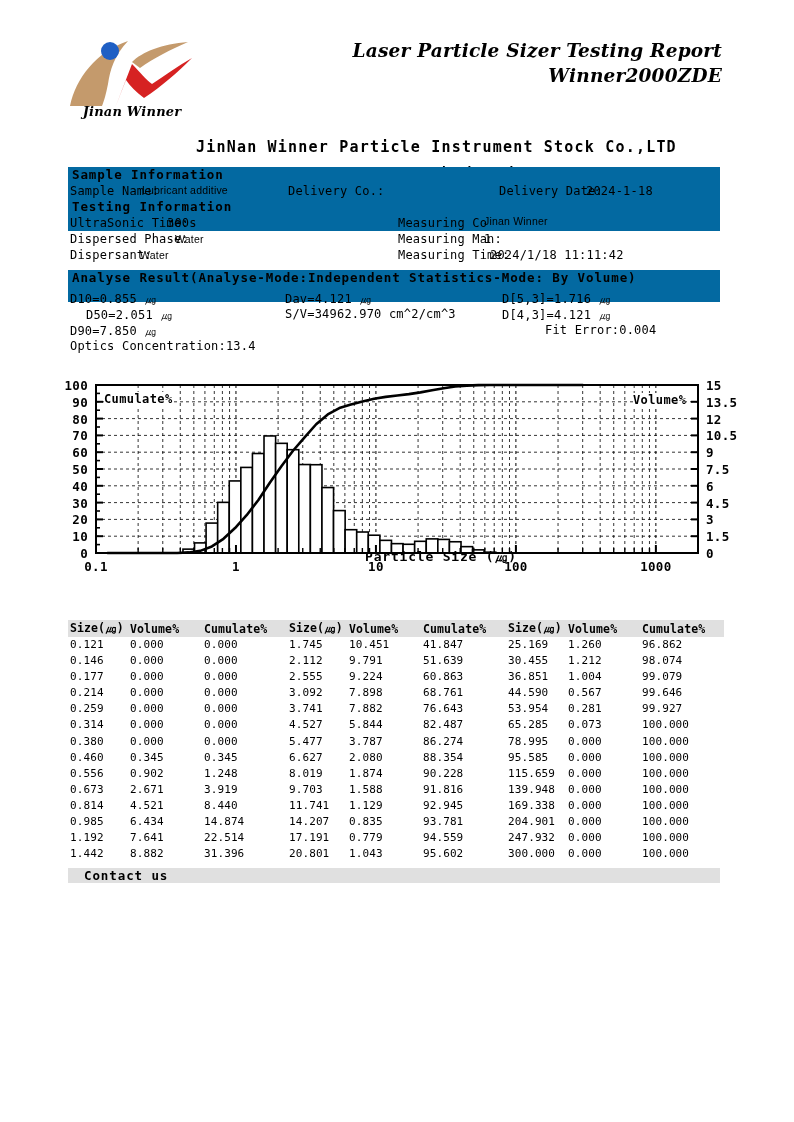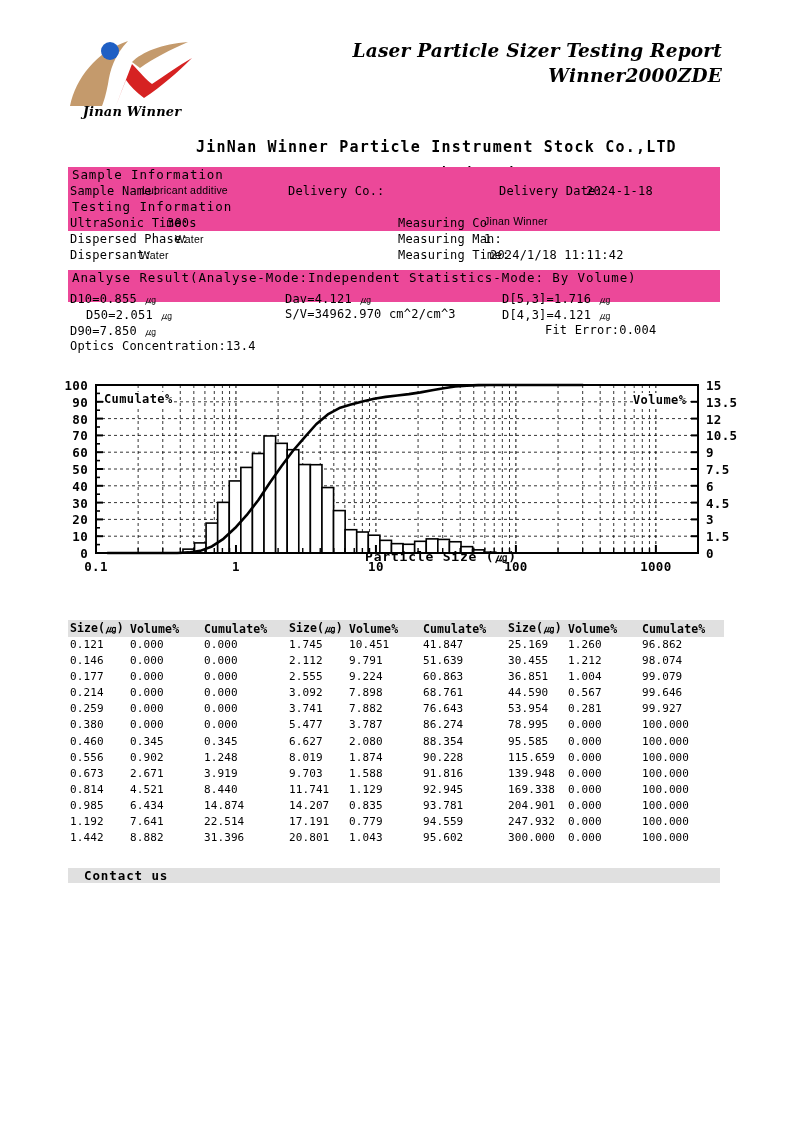--- a/index.html
+++ b/index.html
@@ -29,22 +29,22 @@
     position:absolute;left:196px;top:110px;
     font-size:15px;font-weight:bold;letter-spacing:1.2px;white-space:nowrap;
   }
   .subline{position:absolute;left:148px;top:136px;width:600px;height:18px;}
   .subline span{position:absolute;font-size:13px;font-weight:bold;letter-spacing:.6px;white-space:nowrap;}
   .sub-range{left:0;top:0;}
   .sub-print{left:275px;top:0;}
 
   
   .secbar{
-    position:absolute;left:68px;width:652px;height:32px;background:#ec4899;
-    font-size:12.5px;font-weight:normal;letter-spacing:.9px;
+    position:absolute;left:68px;width:652px;height:32px;background:#0369a1;
+    font-size:12.5px;font-weight:bold;letter-spacing:.9px;
     padding-left:4px;box-sizing:border-box;line-height:15px;white-space:nowrap;
   }
   .fld{position:absolute;font-size:12px;white-space:nowrap;letter-spacing:.2px;}
   .fld-val{font-family:"Liberation Sans",sans-serif;font-size:10.5px;}
   .fld-faint{color:#e9e9e9;}
 
   
   .chart-wrap{position:absolute;left:0;top:372px;width:794px;height:220px;}
   .axis-lab{position:absolute;font-size:12.5px;font-weight:bold;letter-spacing:.3px;white-space:nowrap;}
   .ylab-l{text-align:right;width:26px;}
@@ -428,20 +428,33 @@
             <td></td>
             <td>3.741</td>
             <td>7.882</td>
             <td>76.643</td>
             <td></td>
             <td>53.954</td>
             <td>0.281</td>
             <td>99.927</td>
           </tr>
           <tr>
+            <td>0.314</td>
+            <td>0.000</td>
+            <td>0.000</td>
+            <td></td>
+            <td>4.527</td>
+            <td>5.844</td>
+            <td>82.487</td>
+            <td></td>
+            <td>65.285</td>
+            <td>0.073</td>
+            <td>100.000</td>
+          </tr>
+          <tr>
             <td>0.380</td>
             <td>0.000</td>
             <td>0.000</td>
             <td></td>
             <td>5.477</td>
             <td>3.787</td>
             <td>86.274</td>
             <td></td>
             <td>78.995</td>
             <td>0.000</td>

